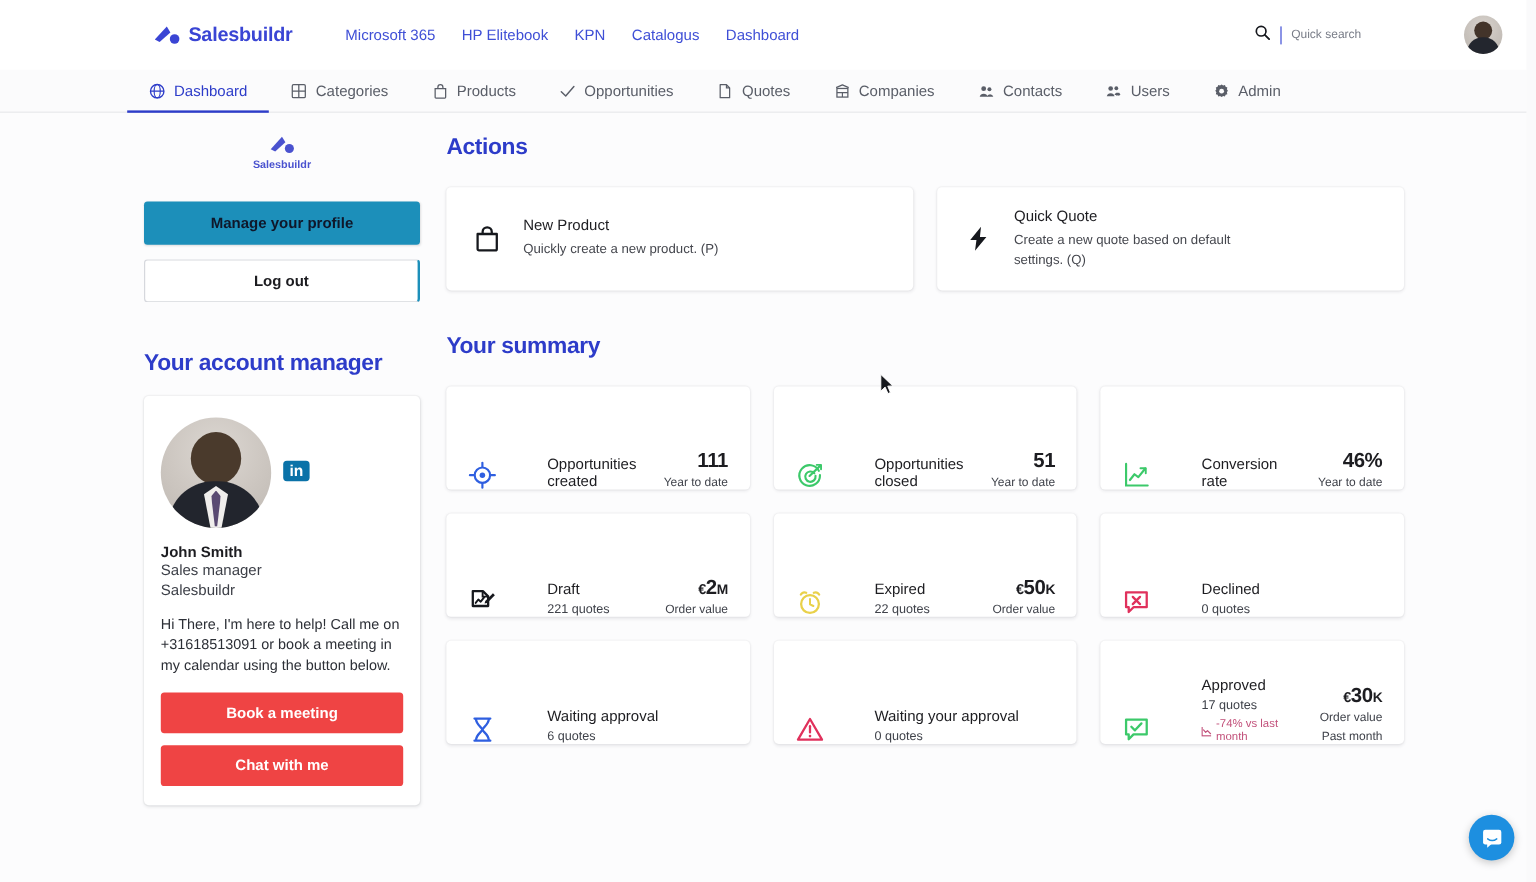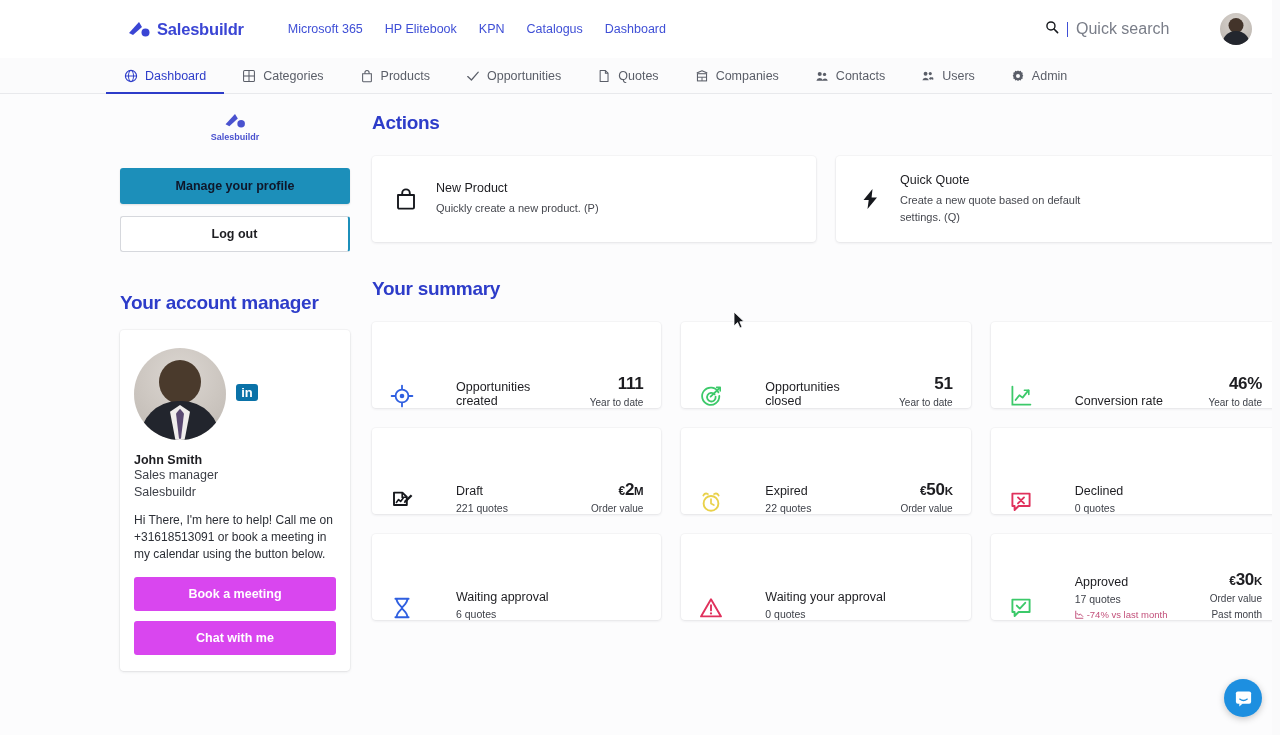--- a/index.html
+++ b/index.html
@@ -30,21 +30,21 @@
   .top-link {
     font-size: 12.5px; color: #3f4fd6; cursor: pointer; white-space: nowrap;
   }
   .top-right {
     margin-left: auto; display: flex; align-items: center; gap: 14px;
   }
   .search-wrap { display: flex; align-items: center; gap: 8px; }
   .search-caret { width: 1px; height: 15px; background: #3f4fd6; }
   .search-input {
     border: none; outline: none; background: transparent;
-    font-size: 16px; color: #6b6f7a; width: 130px;
+    font-size: 10px; color: #6b6f7a; width: 130px;
     font-family: "Liberation Sans", sans-serif;
   }
   .search-input::placeholder { color: #797d88; }
   .avatar {
     width: 32px; height: 32px; border-radius: 50%;
     background: radial-gradient(circle at 50% 32%, #d9d4cf 0%, #c9c3bd 48%, #b9b3ad 100%);
     position: relative; overflow: hidden; cursor: pointer; flex: 0 0 auto;
   }
   .avatar::before {
     content: ""; position: absolute; left: 50%; top: 16%;
@@ -75,21 +75,21 @@
   .nav-item.active::after {
     content: ""; position: absolute; left: 0; right: 0; bottom: -1px;
     height: 2px; background: #2d3cc9;
   }
   .nav-ico { display: flex; align-items: center; width: 14px; height: 14px; }
   .nav-ico svg { width: 14px; height: 14px; display: block; }
 
   
   .page { display: flex; padding: 18px 0 0 0; }
   .sidebar { width: 350px; padding-left: 120px; flex: 0 0 350px; }
-  .content { flex: 1; padding-left: 22px; }
+  .content { flex: 1; padding-left: 22px; padding-right: 110px; }
 
   
   .side-logo {
     display: flex; flex-direction: column; align-items: center;
     gap: 3px; margin-bottom: 26px;
   }
   .side-logo-mark { width: 22px; height: 17px; position: relative; }
   .side-logo-text { font-size: 9px; color: #4a52cf; font-weight: bold; }
   .btn {
     display: block; width: 230px; text-align: center;
@@ -149,21 +149,21 @@
     display: flex; align-items: center; justify-content: center;
     cursor: pointer; margin-top: 36px; font-family: "Liberation Sans", sans-serif;
   }
   .am-name { font-size: 12.5px; font-weight: bold; margin-top: 13px; }
   .am-role, .am-company { font-size: 12.5px; color: #3c3f47; line-height: 1.32; }
   .am-msg {
     font-size: 12px; color: #2c2f36; line-height: 1.42;
     margin: 12px 0 14px 0;
   }
   .btn-am {
-    width: 100%; background: #d946ef; color: #fff; border: none;
+    width: 100%; background: #ef4444; color: #fff; border: none;
     padding: 10px 0; font-size: 12.5px; font-weight: bold;
     border-radius: 3px; cursor: pointer; margin-bottom: 10px;
     font-family: "Liberation Sans", sans-serif;
   }
   .btn-am:last-child { margin-bottom: 0; }
 
   
   .content-heading { margin-bottom: 22px; }
   .grid2 { display: grid; grid-template-columns: 1fr 1fr; gap: 20px; }
   .grid3 { display: grid; grid-template-columns: 1fr 1fr 1fr; gap: 20px; }

